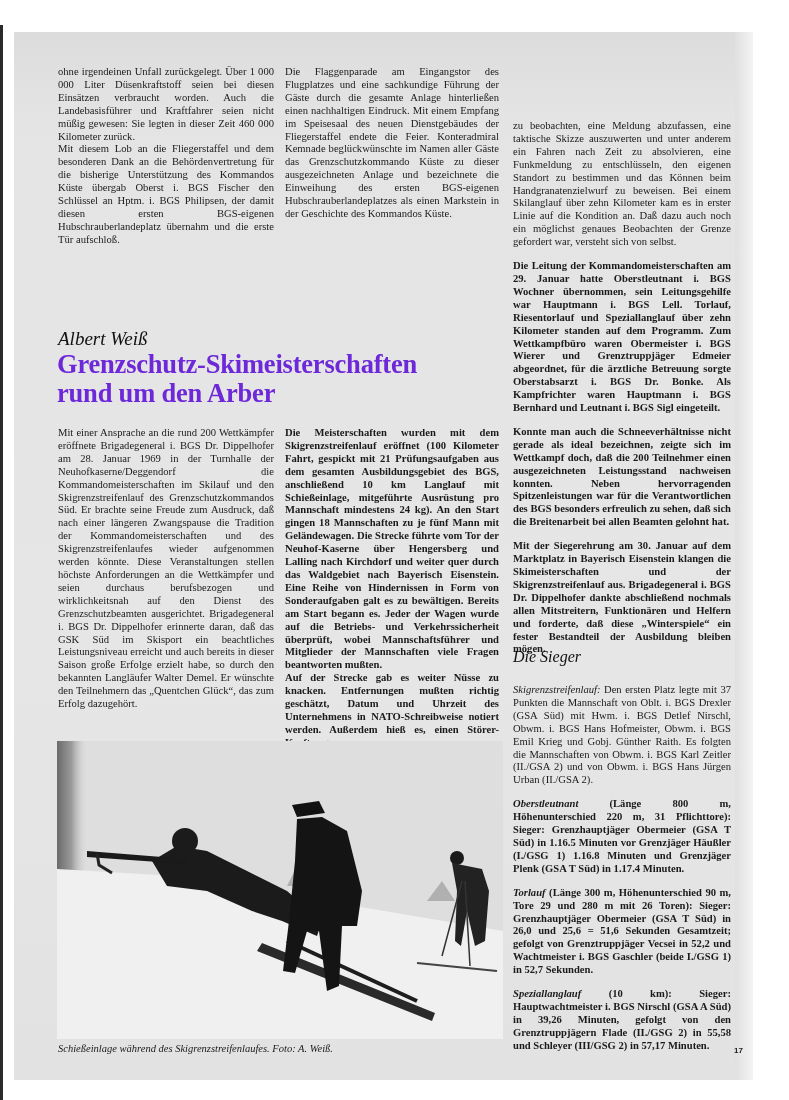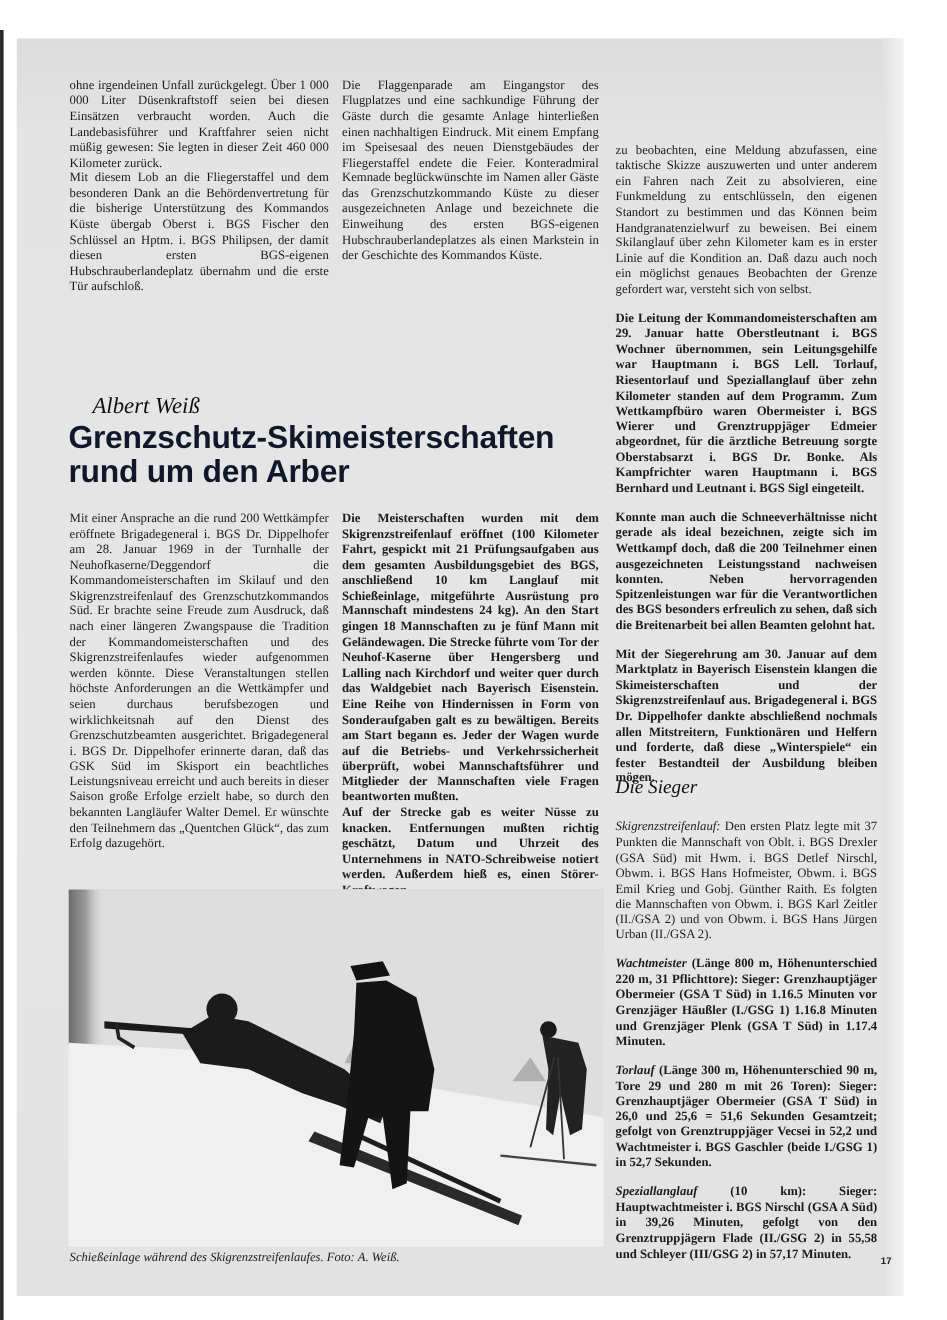--- a/index.html
+++ b/index.html
@@ -27,26 +27,26 @@
   }
   .col p { margin: 0; }
   .col p + p.gap { margin-top: 11px; font-weight: bold; }
   .c1 { left: 58px; width: 216px; }
   .c2 { left: 285px; width: 214px; }
   .c3 { left: 513px; width: 218px; }
 
   .author {
     position: absolute; left: 58px; top: 328px;
     font-family: "Liberation Serif", serif; font-style: italic;
-    font-size: 19px; color: #111; margin-left: 19px;
+    font-size: 19px; color: #111;
   }
   .headline {
     position: absolute; left: 57px; top: 350px; width: 460px;
-    font-family: Liberation Sans, sans-serif; font-weight: bold;
-    font-size: 26.5px; line-height: 29px; color: #0f172a; letter-spacing: -0.2px;
+    font-family: Liberation Serif, serif; font-weight: bold;
+    font-size: 26.5px; line-height: 29px; color: #6d28d9; letter-spacing: -0.2px;
   }
   .sieger-title {
     position: absolute; left: 513px; top: 648px;
     font-family: "Liberation Serif", serif; font-style: italic;
     font-size: 16px; color: #111;
   }
   .photo {
     position: absolute; left: 57px; top: 741px; width: 446px; height: 298px;
     background: linear-gradient(180deg, #d8d8d8 0%, #e2e2e2 40%, #ececec 60%, #f2f2f2 100%);
     overflow: hidden;
@@ -93,21 +93,21 @@
 <div class="col c3" style="top:80px;margin-top:40px;">
   <p>zu beobachten, eine Meldung abzufassen, eine taktische Skizze auszuwerten und unter anderem ein Fahren nach Zeit zu absolvieren, eine Funkmeldung zu entschlüsseln, den eigenen Standort zu bestimmen und das Können beim Handgranatenzielwurf zu beweisen. Bei einem Skilanglauf über zehn Kilometer kam es in erster Linie auf die Kondition an. Daß dazu auch noch ein möglichst genaues Beobachten der Grenze gefordert war, versteht sich von selbst.</p>
   <p class="gap">Die Leitung der Kommandomeisterschaften am 29. Januar hatte Oberstleutnant i. BGS Wochner übernommen, sein Leitungsgehilfe war Hauptmann i. BGS Lell. Torlauf, Riesentorlauf und Speziallanglauf über zehn Kilometer standen auf dem Programm. Zum Wettkampfbüro waren Obermeister i. BGS Wierer und Grenztruppjäger Edmeier abgeordnet, für die ärztliche Betreuung sorgte Oberstabsarzt i. BGS Dr. Bonke. Als Kampfrichter waren Hauptmann i. BGS Bernhard und Leutnant i. BGS Sigl eingeteilt.</p>
   <p class="gap">Konnte man auch die Schneeverhältnisse nicht gerade als ideal bezeichnen, zeigte sich im Wettkampf doch, daß die 200 Teilnehmer einen ausgezeichneten Leistungsstand nachweisen konnten. Neben hervorragenden Spitzenleistungen war für die Verantwortlichen des BGS besonders erfreulich zu sehen, daß sich die Breitenarbeit bei allen Beamten gelohnt hat.</p>
   <p class="gap">Mit der Siegerehrung am 30. Januar auf dem Marktplatz in Bayerisch Eisenstein klangen die Skimeisterschaften und der Skigrenzstreifenlauf aus. Brigadegeneral i. BGS Dr. Dippelhofer dankte abschließend nochmals allen Mitstreitern, Funktionären und Helfern und forderte, daß diese „Winterspiele“ ein fester Bestandteil der Ausbildung bleiben mögen.</p>
 </div>
 
 <div class="sieger-title">Die Sieger</div>
 <div class="col c3" style="top:684px;">
   <p><span class="it">Skigrenzstreifenlauf:</span><span> Den ersten Platz legte mit 37 Punkten die Mannschaft von Oblt. i. BGS Drexler (GSA Süd) mit Hwm. i. BGS Detlef Nirschl, Obwm. i. BGS Hans Hofmeister, Obwm. i. BGS Emil Krieg und Gobj. Günther Raith. Es folgten die Mannschaften von Obwm. i. BGS Karl Zeitler (II./GSA 2) und von Obwm. i. BGS Hans Jürgen Urban (II./GSA 2).</span></p>
-  <p class="gap"><span class="it">Wachtmeister</span><span> (Länge 800 m, Höhenunterschied 220 m, 31 Pflichttore): Sieger: Grenzhauptjäger Obermeier (GSA T Süd) in 1.16.5 Minuten vor Grenzjäger Häußler (I./GSG 1) 1.16.8 Minuten und Grenzjäger Plenk (GSA T Süd) in 1.17.4 Minuten.</span></p>
+  <p class="gap"><span class="it">Oberstleutnant</span><span> (Länge 800 m, Höhenunterschied 220 m, 31 Pflichttore): Sieger: Grenzhauptjäger Obermeier (GSA T Süd) in 1.16.5 Minuten vor Grenzjäger Häußler (I./GSG 1) 1.16.8 Minuten und Grenzjäger Plenk (GSA T Süd) in 1.17.4 Minuten.</span></p>
   <p class="gap"><span class="it">Torlauf</span><span> (Länge 300 m, Höhenunterschied 90 m, Tore 29 und 280 m mit 26 Toren): Sieger: Grenzhauptjäger Obermeier (GSA T Süd) in 26,0 und 25,6 = 51,6 Sekunden Gesamtzeit; gefolgt von Grenztruppjäger Vecsei in 52,2 und Wachtmeister i. BGS Gaschler (beide I./GSG 1) in 52,7 Sekunden.</span></p>
   <p class="gap"><span class="it">Speziallanglauf</span><span> (10 km): Sieger: Hauptwachtmeister i. BGS Nirschl (GSA A Süd) in 39,26 Minuten, gefolgt von den Grenztruppjägern Flade (II./GSG 2) in 55,58 und Schleyer (III/GSG 2) in 57,17 Minuten.</span></p>
 </div>
 
 <div class="photo" title="Schwarzweißfoto: Schütze liegend im Schnee mit Gewehr, Mann mit Mütze und Mantel steht daneben, Skiläufer mit Stöcken im Hintergrund">
   <svg width="446" height="298" viewBox="0 0 446 298">
     <defs>
       <linearGradient id="fog" x1="0" x2="1" y1="0" y2="0">
         <stop offset="0" stop-color="#6a6a6a"></stop>
         <stop offset="0.12" stop-color="#9a9a9a"></stop>

